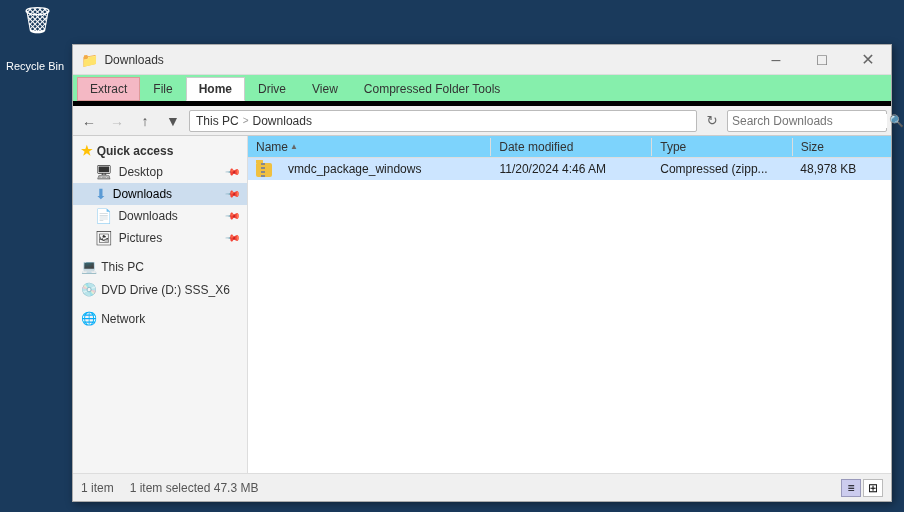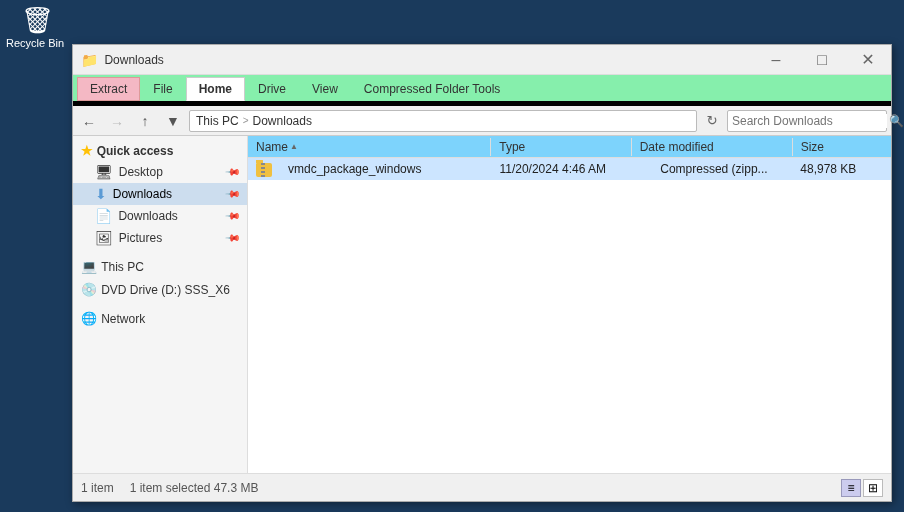--- a/index.html
+++ b/index.html
@@ -19,20 +19,21 @@
       top: 5px;
       left: 5px;
       width: 60px;
       display: flex;
       flex-direction: column;
       align-items: center;
       color: white;
       cursor: pointer;
       font-size: 11px;
       text-align: center;
+      gap: 23px;
     }
     .recycle-bin-icon {
       position: relative;
       width: 32px;
       height: 32px;
     }
     .recycle-bin-icon::before {
       content: '🗑';
       font-size: 26px;
       position: absolute;
@@ -494,25 +495,25 @@
 
     </div>
 
     <div class="file-list">
 
       <div class="file-list-header">
         <div class="file-list-header-col col-name">
           <span>Name</span>
           <span class="sort-arrow">▲</span>
         </div>
+        <div class="file-list-header-col col-date">
+          <span>Date modified</span>
+        </div>
         <div class="file-list-header-col col-type">
           <span>Type</span>
-        </div>
-        <div class="file-list-header-col col-date">
-          <span>Date modified</span>
         </div>
         <div class="file-list-header-col col-size">
           <span>Size</span>
         </div>
       </div>
 
       <div class="file-row selected">
         <div class="file-cell file-name-cell col-name">
           <div class="zip-folder">
             <div class="zip-stripe"></div>

